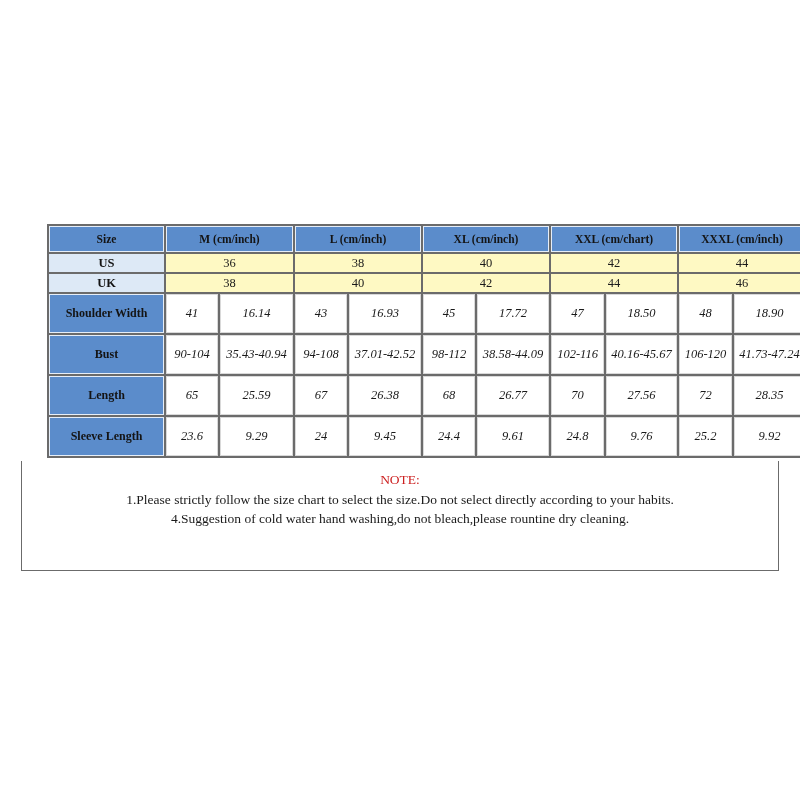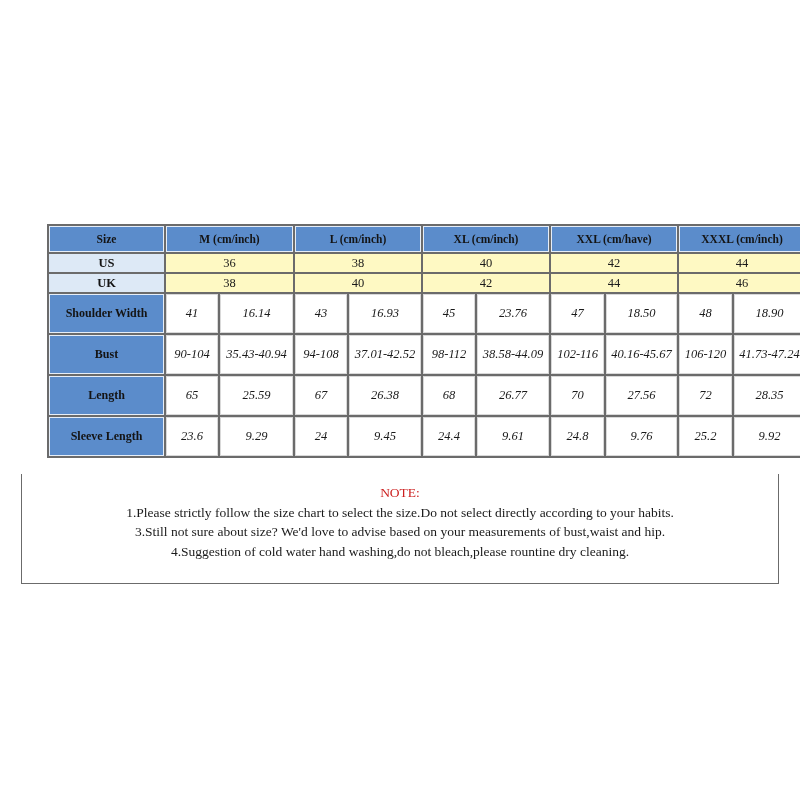--- a/index.html
+++ b/index.html
@@ -12,21 +12,21 @@
        vertical-align: middle; padding: 0; font-size: 12.5px; box-sizing: border-box; }
   td.hdr { background: #5b8ccb; font-weight: bold; font-size: 11.5px; height: 28px;
            color: #141414; box-shadow: inset 0 0 0 1px #e6eef8; }
   td.lab { background: #5b8ccb; font-weight: bold; font-size: 12px; color: #141414;
            box-shadow: inset 0 0 0 1px #e6eef8; }
   td.lab-light { background: #dde9f6; font-weight: bold; font-size: 12.5px; color: #141414; }
   td.light { background: #fef9c3; }
   td.white { background: #ffffff; box-shadow: inset 0 0 0 1px #d9d9d9; font-style: italic; }
   tr.r-int td { height: 20px; }
   tr.r-meas td { height: 41px; }
-  .note { position: absolute; left: 21px; top: 474px; width: 758px; height: 110px;
+  .note { position: absolute; left: 21px; top: 461px; width: 758px; height: 110px;
           border: 1.5px solid #6b6b6b; border-top: none; box-sizing: border-box; text-align: center;
           font-size: 13.5px; line-height: 19.5px; padding-top: 9px; }
   .note .title { color: #cc1f1f; }
 </style>
 </head>
 <body>
 
 <div class="chart">
   <table>
     <colgroup>
@@ -41,21 +41,21 @@
         <col style="width:73px">
       <col style="width:55px">
         <col style="width:73px">
     </colgroup>
     <tbody>
         <tr>
       <td class="hdr">Size</td>
       <td class="hdr" colspan="2">M (cm/inch)</td>
       <td class="hdr" colspan="2">L (cm/inch)</td>
       <td class="hdr" colspan="2">XL (cm/inch)</td>
-      <td class="hdr" colspan="2">XXL (cm/have)</td>
+      <td class="hdr" colspan="2">XXL (cm/chart)</td>
       <td class="hdr" colspan="2">XXXL (cm/inch)</td>
     </tr>
 
     <tr class="r-int">
       <td class="lab-light">US</td>
       <td class="light" colspan="2">36</td>
       <td class="light" colspan="2">38</td>
       <td class="light" colspan="2">40</td>
       <td class="light" colspan="2">42</td>
       <td class="light" colspan="2">44</td>
@@ -69,21 +69,21 @@
       <td class="light" colspan="2">46</td>
     </tr>
 
     <tr class="r-meas">
       <td class="lab">Shoulder Width</td>
       <td class="white">41</td>
       <td class="white">16.14</td>
       <td class="white">43</td>
       <td class="white">16.93</td>
       <td class="white">45</td>
-      <td class="white">23.76</td>
+      <td class="white">17.72</td>
       <td class="white">47</td>
       <td class="white">18.50</td>
       <td class="white">48</td>
       <td class="white">18.90</td>
     </tr>
     <tr class="r-meas">
       <td class="lab">Bust</td>
       <td class="white">90-104</td>
       <td class="white">35.43-40.94</td>
       <td class="white">94-108</td>
@@ -121,15 +121,14 @@
       <td class="white">25.2</td>
       <td class="white">9.92</td>
     </tr>
   </tbody>
     </table>
 </div>
 
 <div class="note">
   <div class="title">NOTE:</div>
   <div>1.Please strictly follow the size chart to select the size.Do not select directly according to your habits.</div>
-  <div>3.Still not sure about size? We'd love to advise based on your measurements of bust,waist and hip.</div>
   <div>4.Suggestion of cold water hand washing,do not bleach,please rountine dry cleaning.</div>
 </div>
 
 </body></html>

